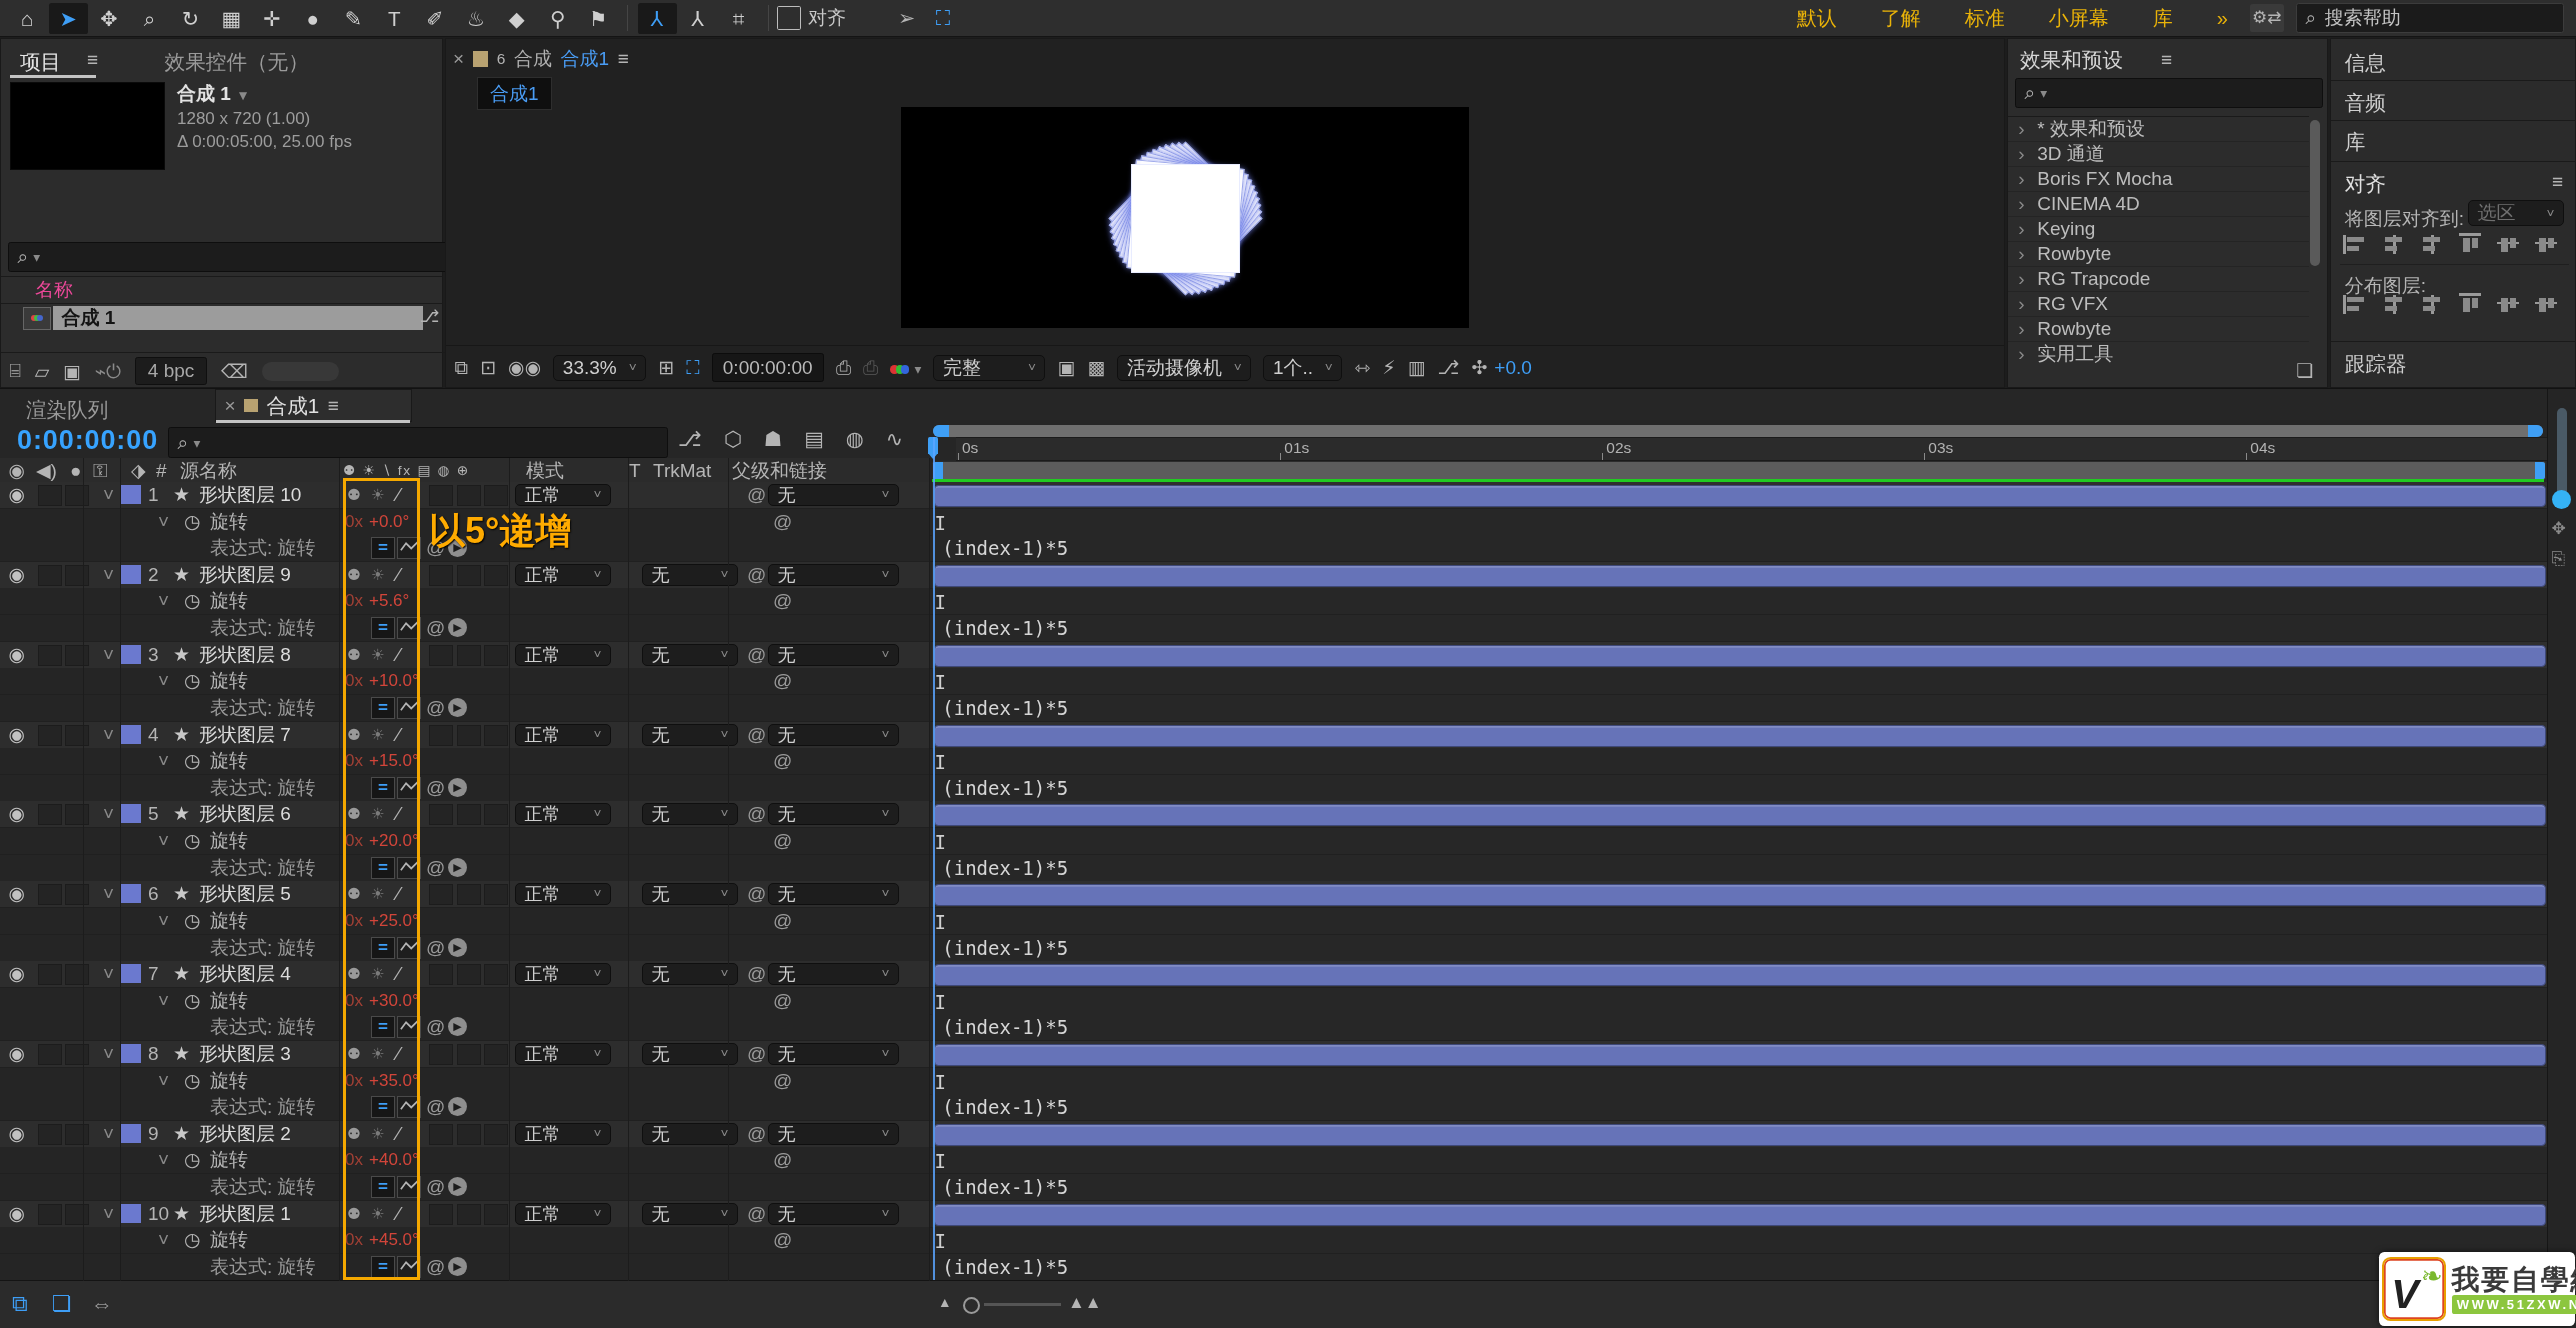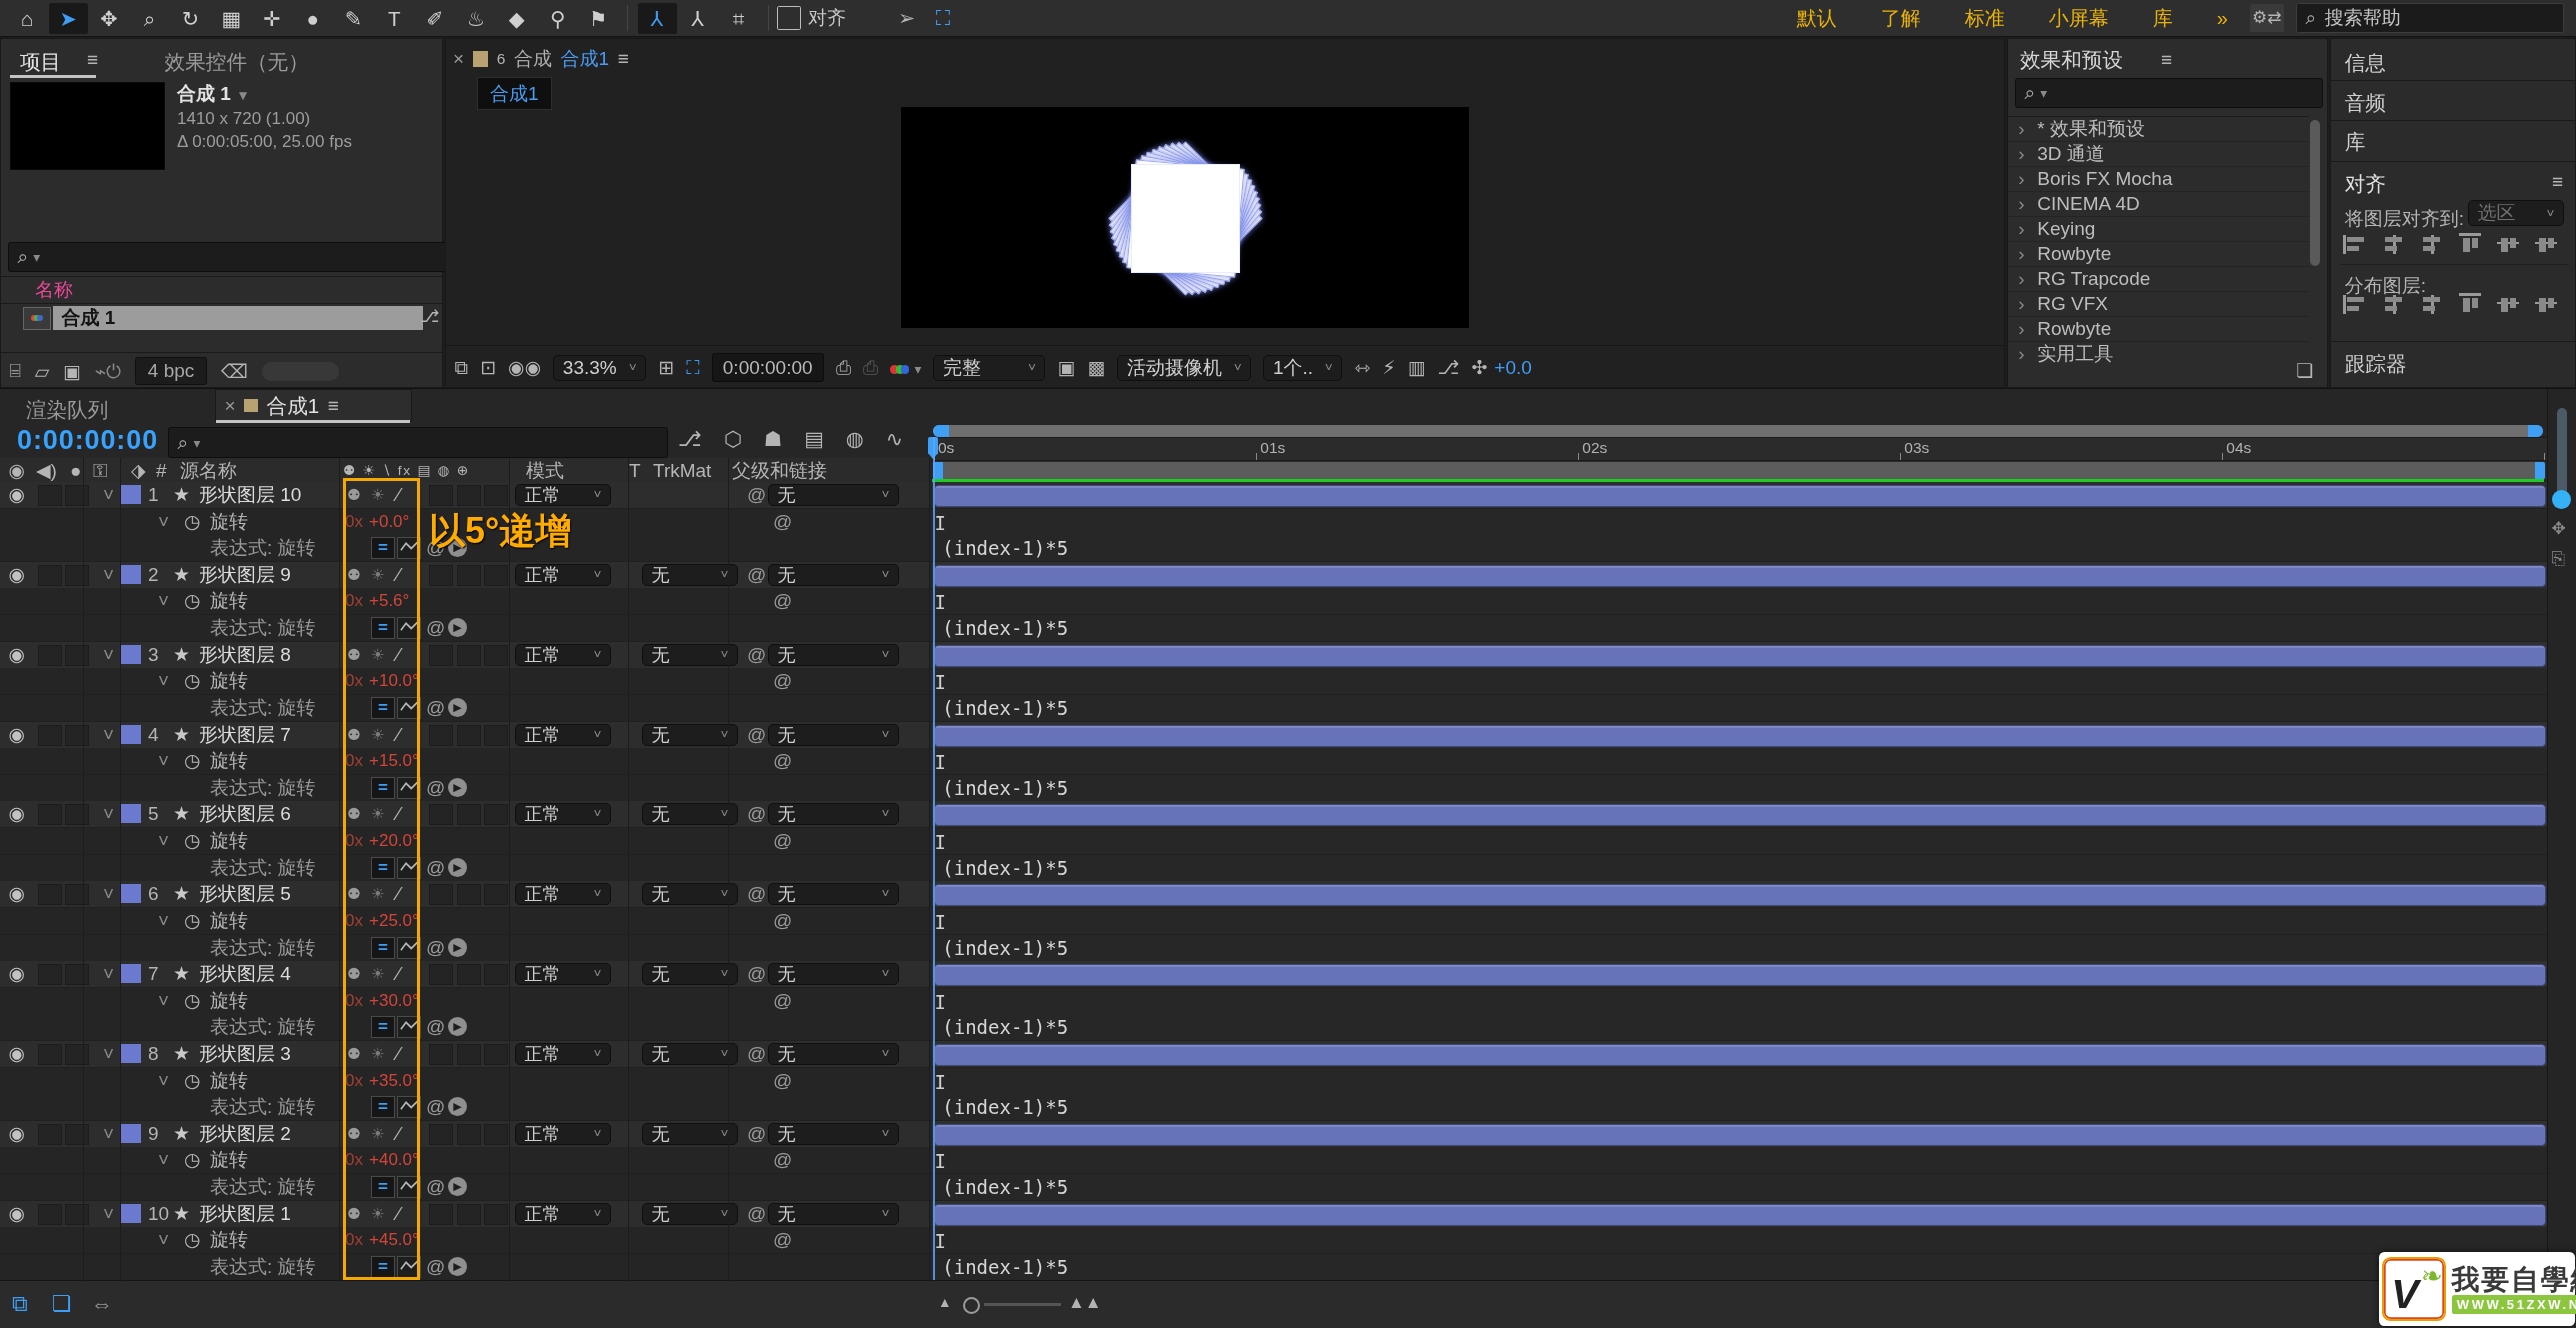--- a/index.html
+++ b/index.html
@@ -122,21 +122,21 @@
 
   <div class="panel" style="left:0;top:38px;width:443px;height:350px">
     <span class="ptab active" style="position:absolute;left:10.3px;top:1.7px">项目</span>
     <span class="icon" style="position:absolute;left:86px;top:10.3px">≡</span>
     <div class="underline" style="left:8.6px;top:36px;width:86px"></div>
     <span class="ptab" style="position:absolute;left:155px;top:1.7px">效果控件（无）</span>
 
     <div class="abs" style="left:8.6px;top:43px;width:153px;height:86px;background:#000;border:0.9px solid #0a0a0a"></div>
     <div class="abs" style="left:176px;top:43px;line-height:23px">
       <div style="color:#e2e2e2;font-weight:bold"><span>合成 1</span> <span class="chev">▼</span></div>
-      <div style="color:#9d9d9d;font-size:17px">1410 x 720 (1.00)</div>
+      <div style="color:#9d9d9d;font-size:17px">1280 x 720 (1.00)</div>
       <div style="color:#9d9d9d;font-size:17px">Δ 0:00:05:00, 25.00 fps</div>
     </div>
 
     <div class="searchbox" style="left:6.9px;top:203px;width:422px;height:27.5px">
       <span class="icon">⌕</span>
         <span class="chev">▾</span>
     </div>
 
     <div class="abs" style="left:0;top:237px;width:441px;height:26px;border-top:0.9px solid #1a1a1a;border-bottom:0.9px solid #1a1a1a;line-height:26px">
       <span style="position:absolute;left:34px;color:#ec4899">名称</span>
@@ -371,21 +371,21 @@
       <span class="cell" style="left:526px">模式</span>
       <span class="cell" style="left:629px">T</span>
       <span class="cell" style="left:653px">TrkMat</span>
       <span class="cell" style="left:732px">父级和链接</span>
     </div>
 
     <div class="abs" style="left:933px;top:36px;width:1610px;height:12px;background:#6f6f6f;border-radius:6px">
       <i class="abs" style="left:0;top:0;width:15.5px;height:12px;background:#3f9ff5;border-radius:6px 0 0 6px"></i>
       <i class="abs" style="right:0;top:0;width:15.5px;height:12px;background:#3f9ff5;border-radius:0 6px 6px 0"></i>
     </div>
-    <div id="ruler" class="abs" style="left:932px;top:48px;width:1615px;height:22px;background:#2b2b2b;border-top:0.9px solid #1b1b1b;border-bottom:0.9px solid #1b1b1b">
+    <div id="ruler" class="abs" style="left:956px;top:48px;width:1615px;height:22px;background:#2b2b2b;border-top:0.9px solid #1b1b1b;border-bottom:0.9px solid #1b1b1b">
         <div class="tick" style="left: 1.7px; width: 322px;">
           <div class="tickline"></div>
           <span class="ticklab">0s</span>
         </div>
         <div class="tick" style="left: 324px; width: 322px;">
           <div class="tickline"></div>
           <span class="ticklab">01s</span>
         </div>
         <div class="tick" style="left: 646px; width: 322px;">
           <div class="tickline"></div>

